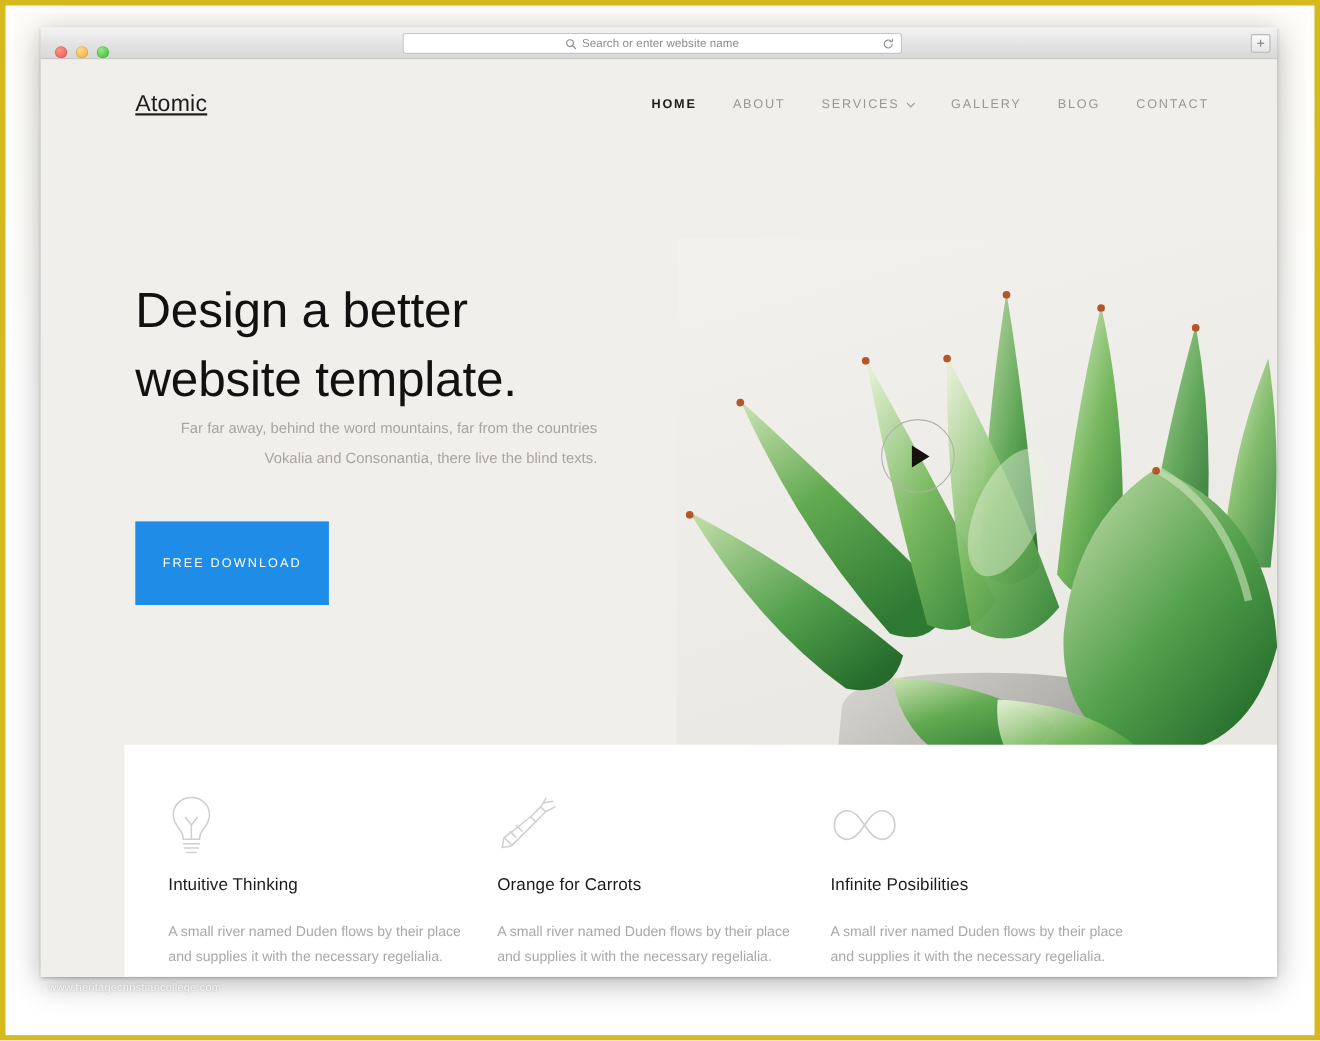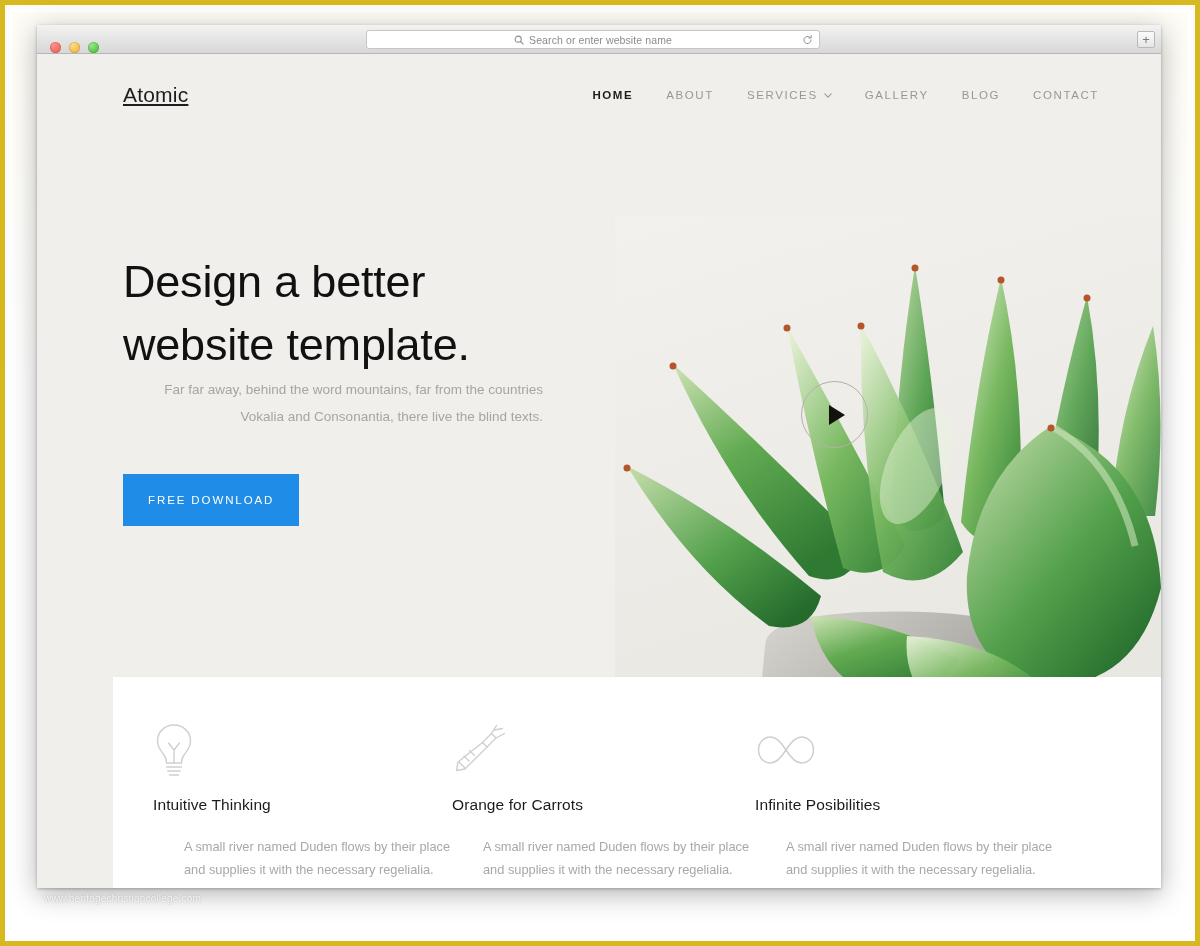--- a/index.html
+++ b/index.html
@@ -180,21 +180,21 @@
     width: 420px;
     text-align: right;
   }
   #hero-cta {
     margin-top: 44px;
     display: inline-block;
     background: #1f8ce8;
     color: #ffffff;
     font-size: 11.5px;
     letter-spacing: 1.9px;
-    padding: 20px 25px;
+    padding: 32px 25px;
     border: none;
     cursor: pointer;
     font-family: "Liberation Sans", sans-serif;
   }
   #play-button {
     position: absolute;
     left: 764px;
     top: 327px;
     width: 67px;
     height: 67px;
@@ -240,21 +240,20 @@
     font-size: 15.5px;
     color: #1b1b1b;
     margin-bottom: 21px;
     letter-spacing: 0.1px;
   }
   .feature-body {
     font-size: 12.8px;
     line-height: 23px;
     color: #a8a8a8;
     width: 268px;
-    margin-left: 31px;
   }
 
   
   #watermark {
     position: absolute;
     left: 44px;
     bottom: 42px;
     font-size: 10px;
     color: rgba(255,255,255,0.78);
     letter-spacing: 0.2px;

